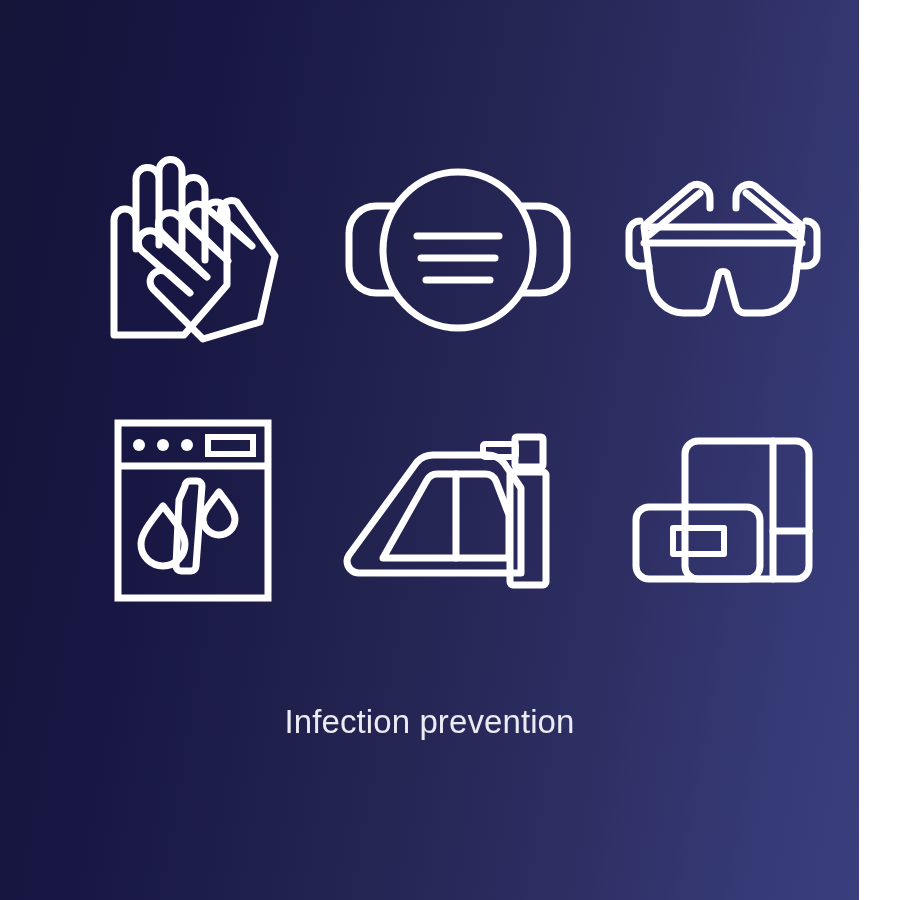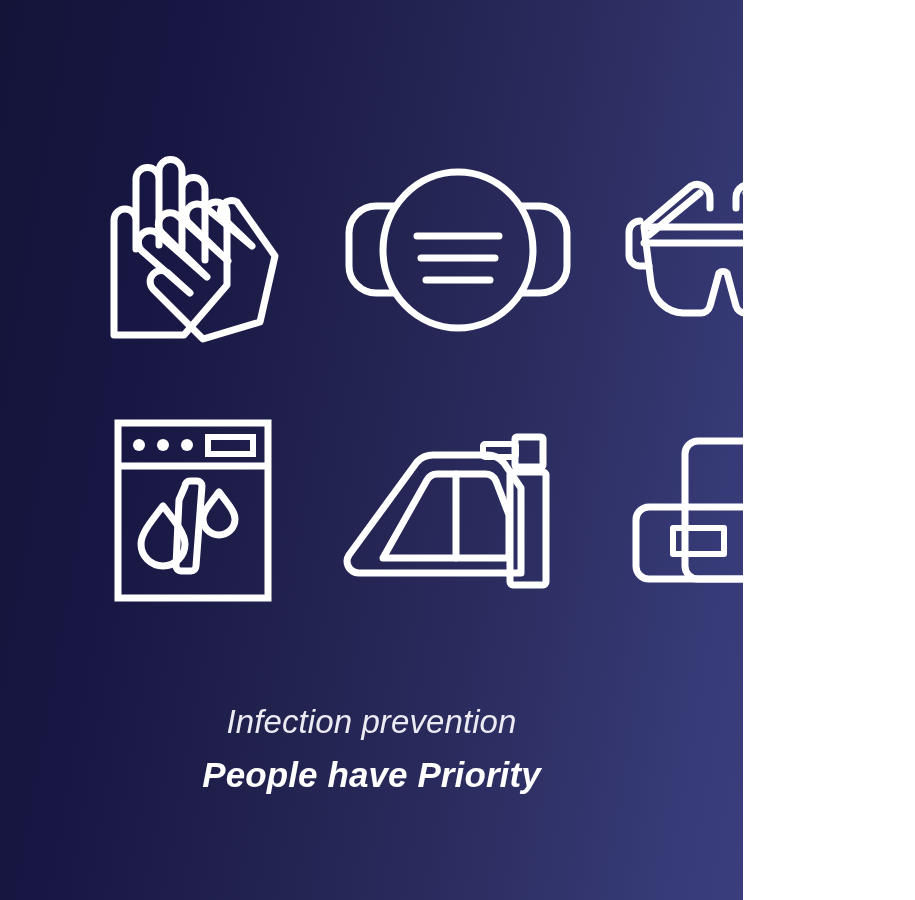--- a/index.html
+++ b/index.html
@@ -4,29 +4,28 @@
 <title>Infection prevention</title>
 <style>
   * { margin:0; padding:0; box-sizing:border-box; }
   html, body {
     width:915px; height:900px;
     font-family:"Liberation Sans", sans-serif;
     overflow:hidden;
   }
   #poster {
     position:relative;
-    width:743px; height:900px;
+    width:859px; height:900px;
     background: linear-gradient(100deg,
                 #141338 0%,
                 #181744 22%,
                 #22224f 45%,
                 #2c2d60 68%,
                 #363a76 90%,
                 #3a3e7c 100%);
-    font-style: italic;
   }
   
   #icon-grid {
     position:absolute;
     left:60px; top:120px;
     width:795px; height:520px;
     display:grid;
     grid-template-columns:repeat(3, 1fr);
     grid-template-rows:repeat(2, 1fr);
     align-items:center;
@@ -250,16 +249,15 @@
         <rect class="ln" x="6" y="72" width="124" height="72" rx="13"></rect>
 
         <rect class="ln ln-thin" x="43" y="93" width="51" height="26"></rect>
       </svg>
     </div>
 
   </div>
 
   <div id="caption">
     <span id="caption-line1">Infection prevention</span>
-    <span id="caption-line2">People have Priority</span>
   </div>
 
 </div>
 
 </body></html>

